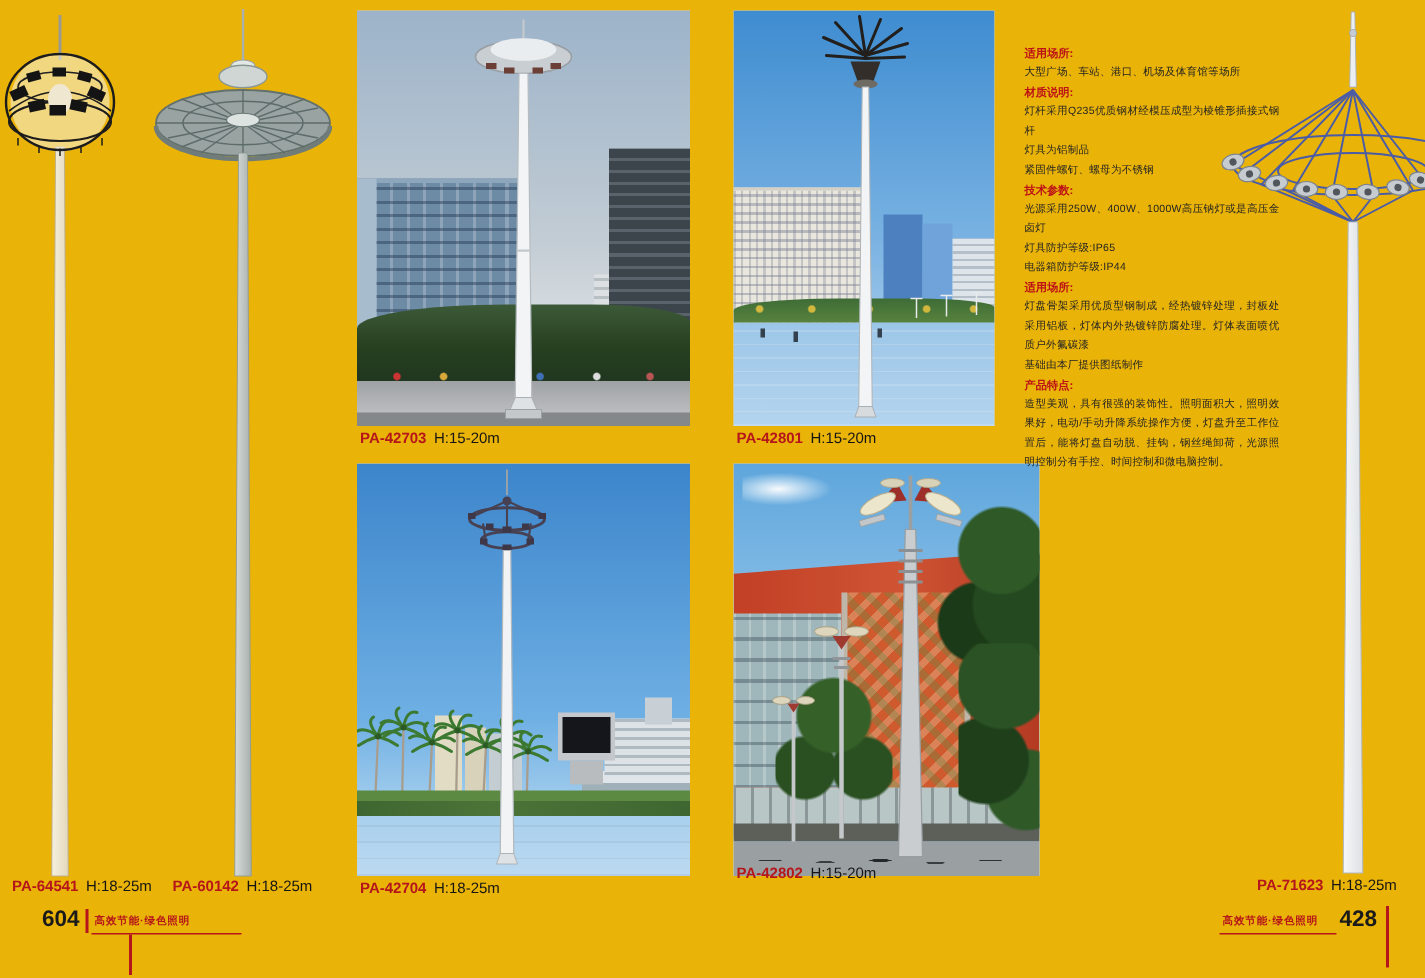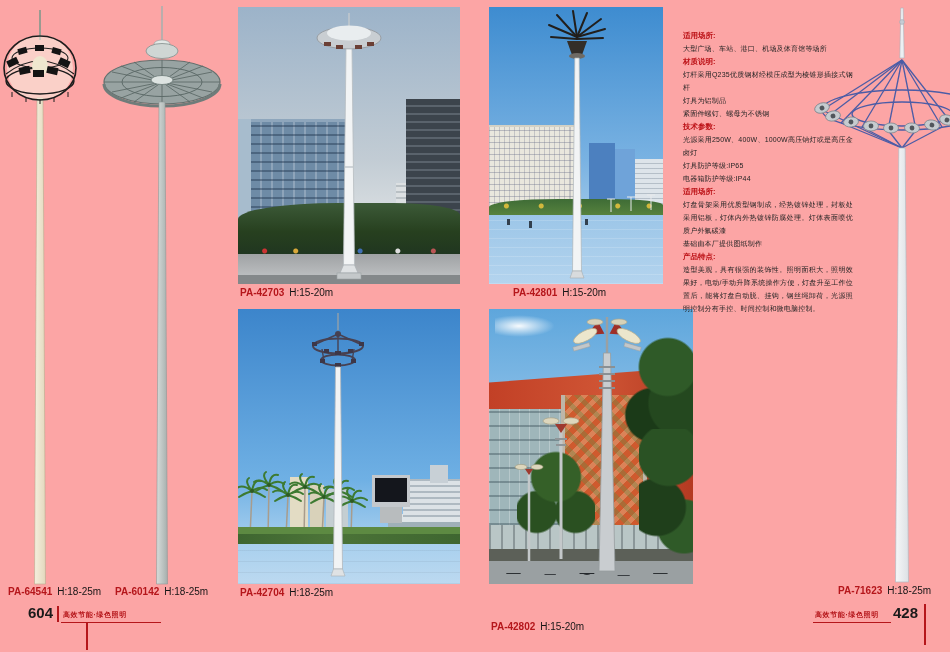--- a/index.html
+++ b/index.html
@@ -1,16 +1,16 @@
 <!DOCTYPE html>
 <html><head>
 <meta charset="utf-8">
 <style>
   html,body{margin:0;padding:0;background:#fff;}
-  .page{position:relative;width:950px;height:652px;background:#fca5a5;overflow:hidden;
+  .page{position:relative;width:950px;height:652px;background:#eab308;overflow:hidden;
         font-family:"Liberation Sans","DejaVu Sans",sans-serif;}
   .abs{position:absolute;}
   figure{margin:0;padding:0;}
   .photo{position:absolute;overflow:hidden;background:#cfd8de;}
   
   .plabel{position:absolute;font-size:10px;white-space:nowrap;line-height:14px;}
   .plabel .model{color:#b5161b;font-weight:bold;}
   .plabel .ht{color:#151515;font-weight:500;margin-left:5px;}
   
   .info{position:absolute;left:683px;top:29px;width:170px;}
@@ -337,24 +337,24 @@
   </div>
   <div class="plabel" style="left:115px;top:585px">
     <span class="model">PA-60142</span><span class="ht">H:18-25m</span>
   </div>
   <div class="plabel" style="left:240px;top:286px">
     <span class="model">PA-42703</span><span class="ht">H:15-20m</span>
   </div>
   <div class="plabel" style="left:240px;top:586px">
     <span class="model">PA-42704</span><span class="ht">H:18-25m</span>
   </div>
-  <div class="plabel" style="left:513px;top:286px">
+  <div class="plabel" style="left:491px;top:286px">
     <span class="model">PA-42801</span><span class="ht">H:15-20m</span>
   </div>
-  <div class="plabel" style="left:491px;top:620px">
+  <div class="plabel" style="left:491px;top:576px">
     <span class="model">PA-42802</span><span class="ht">H:15-20m</span>
   </div>
   <div class="plabel" style="left:838px;top:584px">
     <span class="model">PA-71623</span><span class="ht">H:18-25m</span>
   </div>
 
   <div class="pagenum" style="left:28px;top:605px">604</div>
   <div class="redline" style="left:57px;top:606px;width:2px;height:16px"></div>
   <div class="slogan" style="left:63px;top:609px">高效节能·绿色照明</div>
   <div class="redline" style="left:61px;top:622px;width:100px;height:1px"></div>

